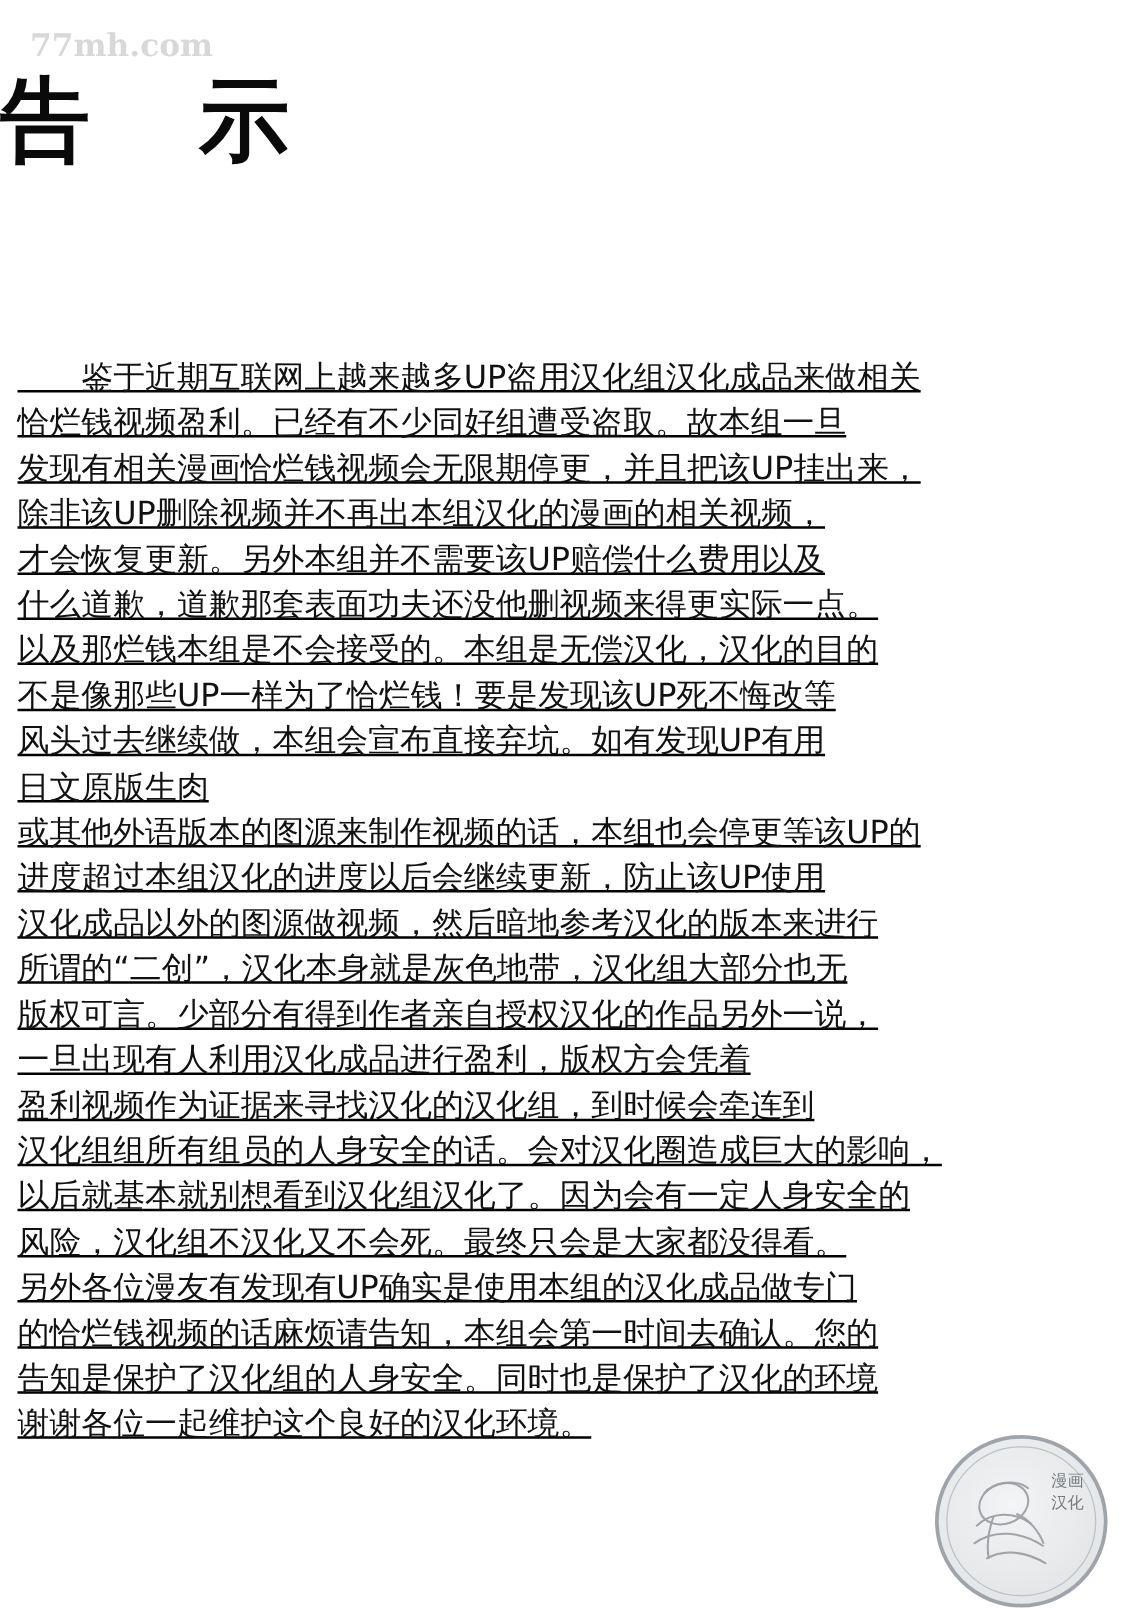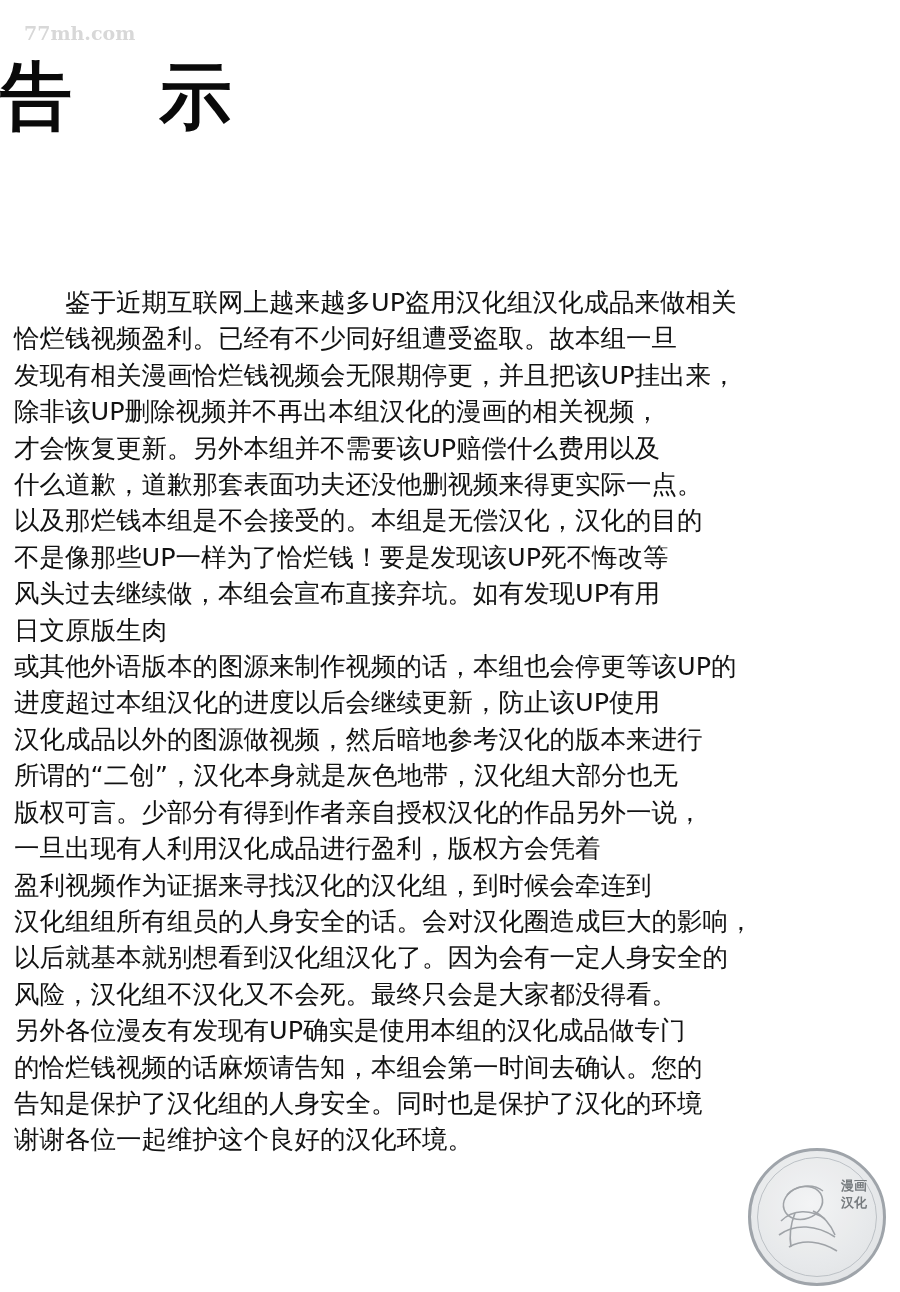--- a/index.html
+++ b/index.html
@@ -16,21 +16,21 @@
     height: 1292px;
     background: #ffffff;
     overflow: hidden;
   }
   
   .watermark-text {
     position: absolute;
     left: 24px;
     top: 22px;
     font-family: "DejaVu Serif", "Liberation Serif", serif;
-    font-size: 19px;
+    font-size: 25px;
     font-weight: 700;
     color: #d8d8d8;
     letter-spacing: 0px;
     user-select: none;
   }
   
   .title {
     position: absolute;
     left: 0;
     top: 48px;
@@ -45,20 +45,21 @@
   .title .sp {
     display: inline-block;
     width: 86px;
   }
   
   .body-block {
     position: absolute;
     left: 14px;
     top: 284px;
     width: 878px;
+    text-decoration: underline;
   }
   .para {
     font-family: "DejaVu Sans", "Liberation Sans", sans-serif;
     font-size: 25.5px;
     line-height: 36.4px;
     color: #111111;
     white-space: pre-wrap;
     word-break: break-all;
     letter-spacing: 0px;
   }
@@ -93,21 +94,20 @@
     position: absolute;
     right: 16px;
     top: 26px;
     width: 26px;
     text-align: center;
     font-family: "DejaVu Sans", "Liberation Sans", sans-serif;
     font-size: 13px;
     line-height: 17px;
     color: #6f7478;
     letter-spacing: 0;
-    font-weight: bold;
   }
 </style>
 </head>
 <body>
 
 <div class="page">
 
   <div class="watermark-text">77mh.com</div>
 
   <div class="title">

